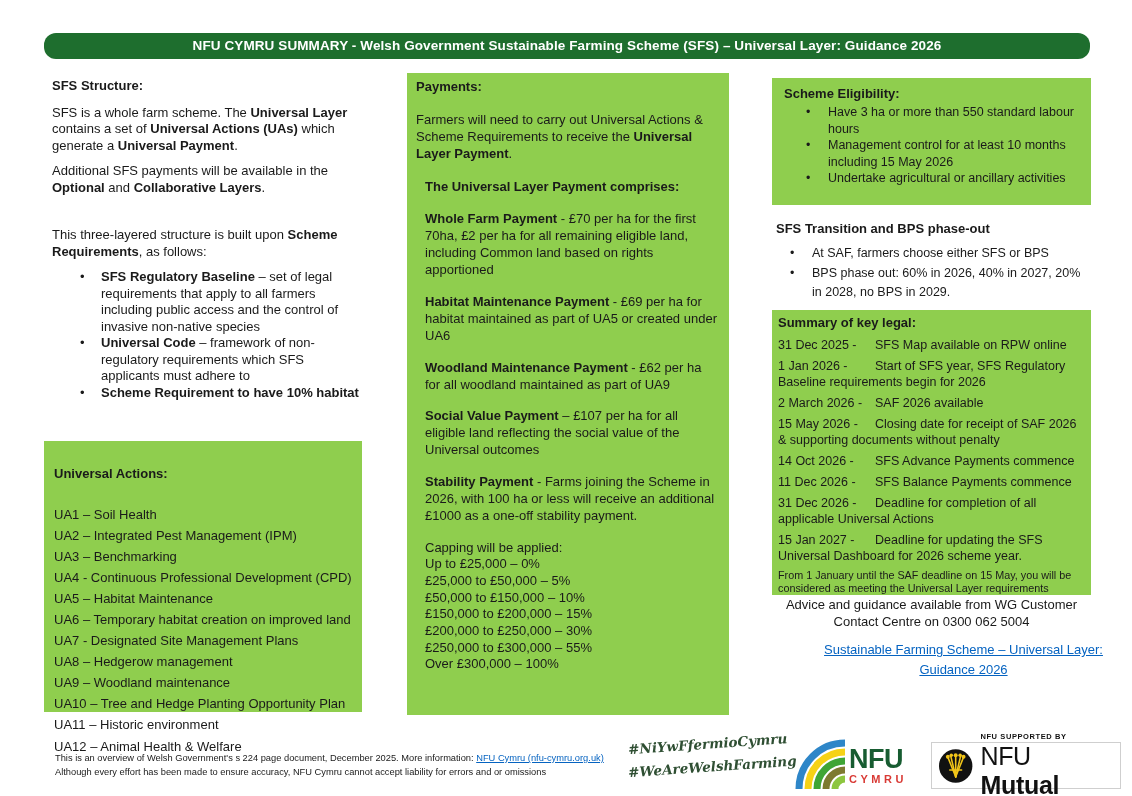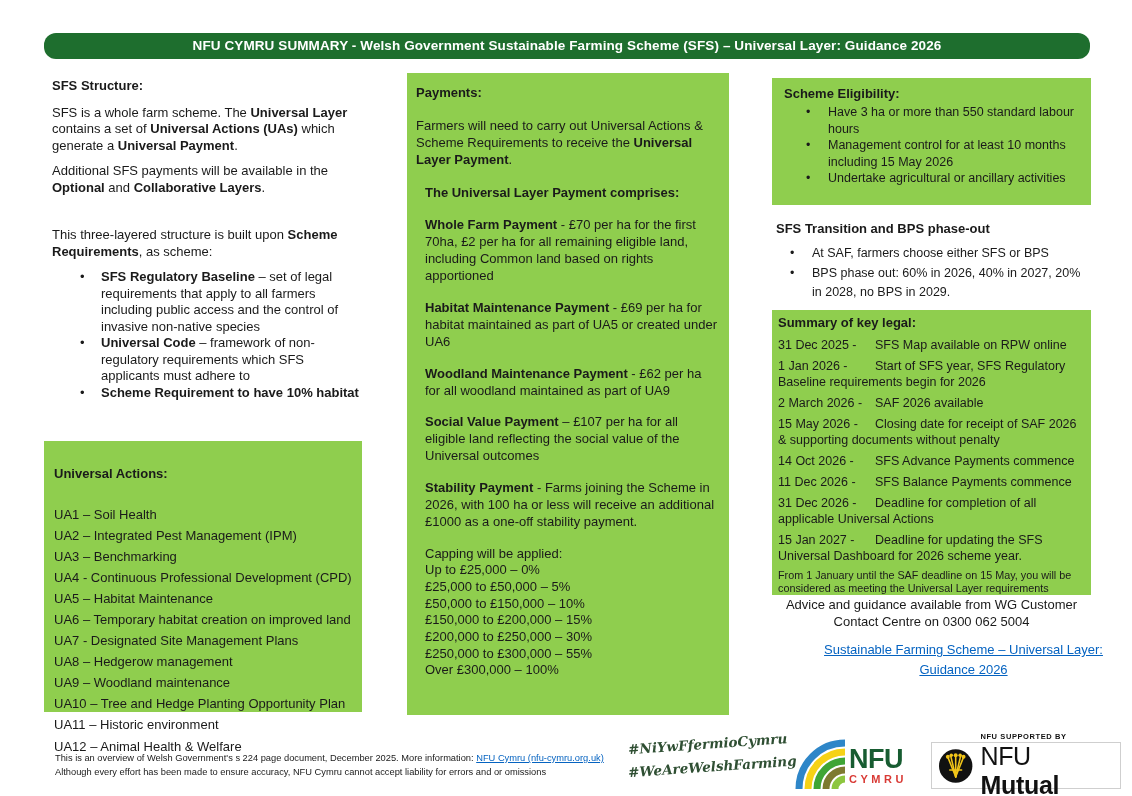--- a/index.html
+++ b/index.html
@@ -29,21 +29,21 @@
   .green-box { background:#8fce4e; }
   .ua-box {
     left:44px; top:441px; width:318px; height:271px; padding:25px 10px;
     font-size:13px; line-height:1.27;
   }
   .ua-box h3 { font-size:13px; margin-bottom:24px; }
   .ua-item { margin-bottom:4.6px; }
 
   
   .pay-box {
-    left:407px; top:73px; width:322px; height:642px; padding:12px 9px;
+    left:407px; top:73px; width:322px; height:642px; padding:6px 9px;
     font-size:13px; line-height:1.3;
   }
   .pay-box h3 { font-size:13px; margin-bottom:16px; }
   .pay-intro { margin-bottom:16px; }
   .pay-inner { padding-left:9px; padding-right:2px; }
   .pay-inner .comprises { margin-bottom:16px; }
   .pay-item { margin-bottom:15px; }
   .cap-line { line-height:1.28; }
 
   
@@ -100,21 +100,21 @@
 
 <div class="abs banner">
   <span>NFU CYMRU SUMMARY - Welsh Government Sustainable Farming Scheme (SFS) – Universal Layer: Guidance 2026</span>
 </div>
 
 <div class="abs col-left">
   <h3>SFS Structure:</h3>
   <p><span>SFS is a whole farm scheme.  The </span><span style="font-weight: 700;">Universal Layer</span><span> contains a set of </span><span style="font-weight: 700;">Universal Actions (UAs)</span><span> which generate a </span><span style="font-weight: 700;">Universal Payment</span><span>.</span></p>
   <p><span>Additional SFS payments will be available in the </span><span style="font-weight: 700;">Optional</span><span> and </span><span style="font-weight: 700;">Collaborative Layers</span><span>.</span></p>
   <div class="gap-lg"></div>
-  <p><span>This three-layered structure is built upon </span><span style="font-weight: 700;">Scheme Requirements</span><span>, as scheme:</span></p>
+  <p><span>This three-layered structure is built upon </span><span style="font-weight: 700;">Scheme Requirements</span><span>, as follows:</span></p>
   <div class="bullets">
     <div class="bullet-row">
       <span class="marker">•</span>
       <span><span style="font-weight: 700;">SFS Regulatory Baseline</span><span> – set of legal requirements that apply to all farmers including public access and the control of invasive non-native species</span></span>
     </div>
     <div class="bullet-row">
       <span class="marker">•</span>
       <span><span style="font-weight: 700;">Universal Code</span><span> – framework of non-regulatory requirements which SFS applicants must adhere to</span></span>
     </div>
     <div class="bullet-row">

